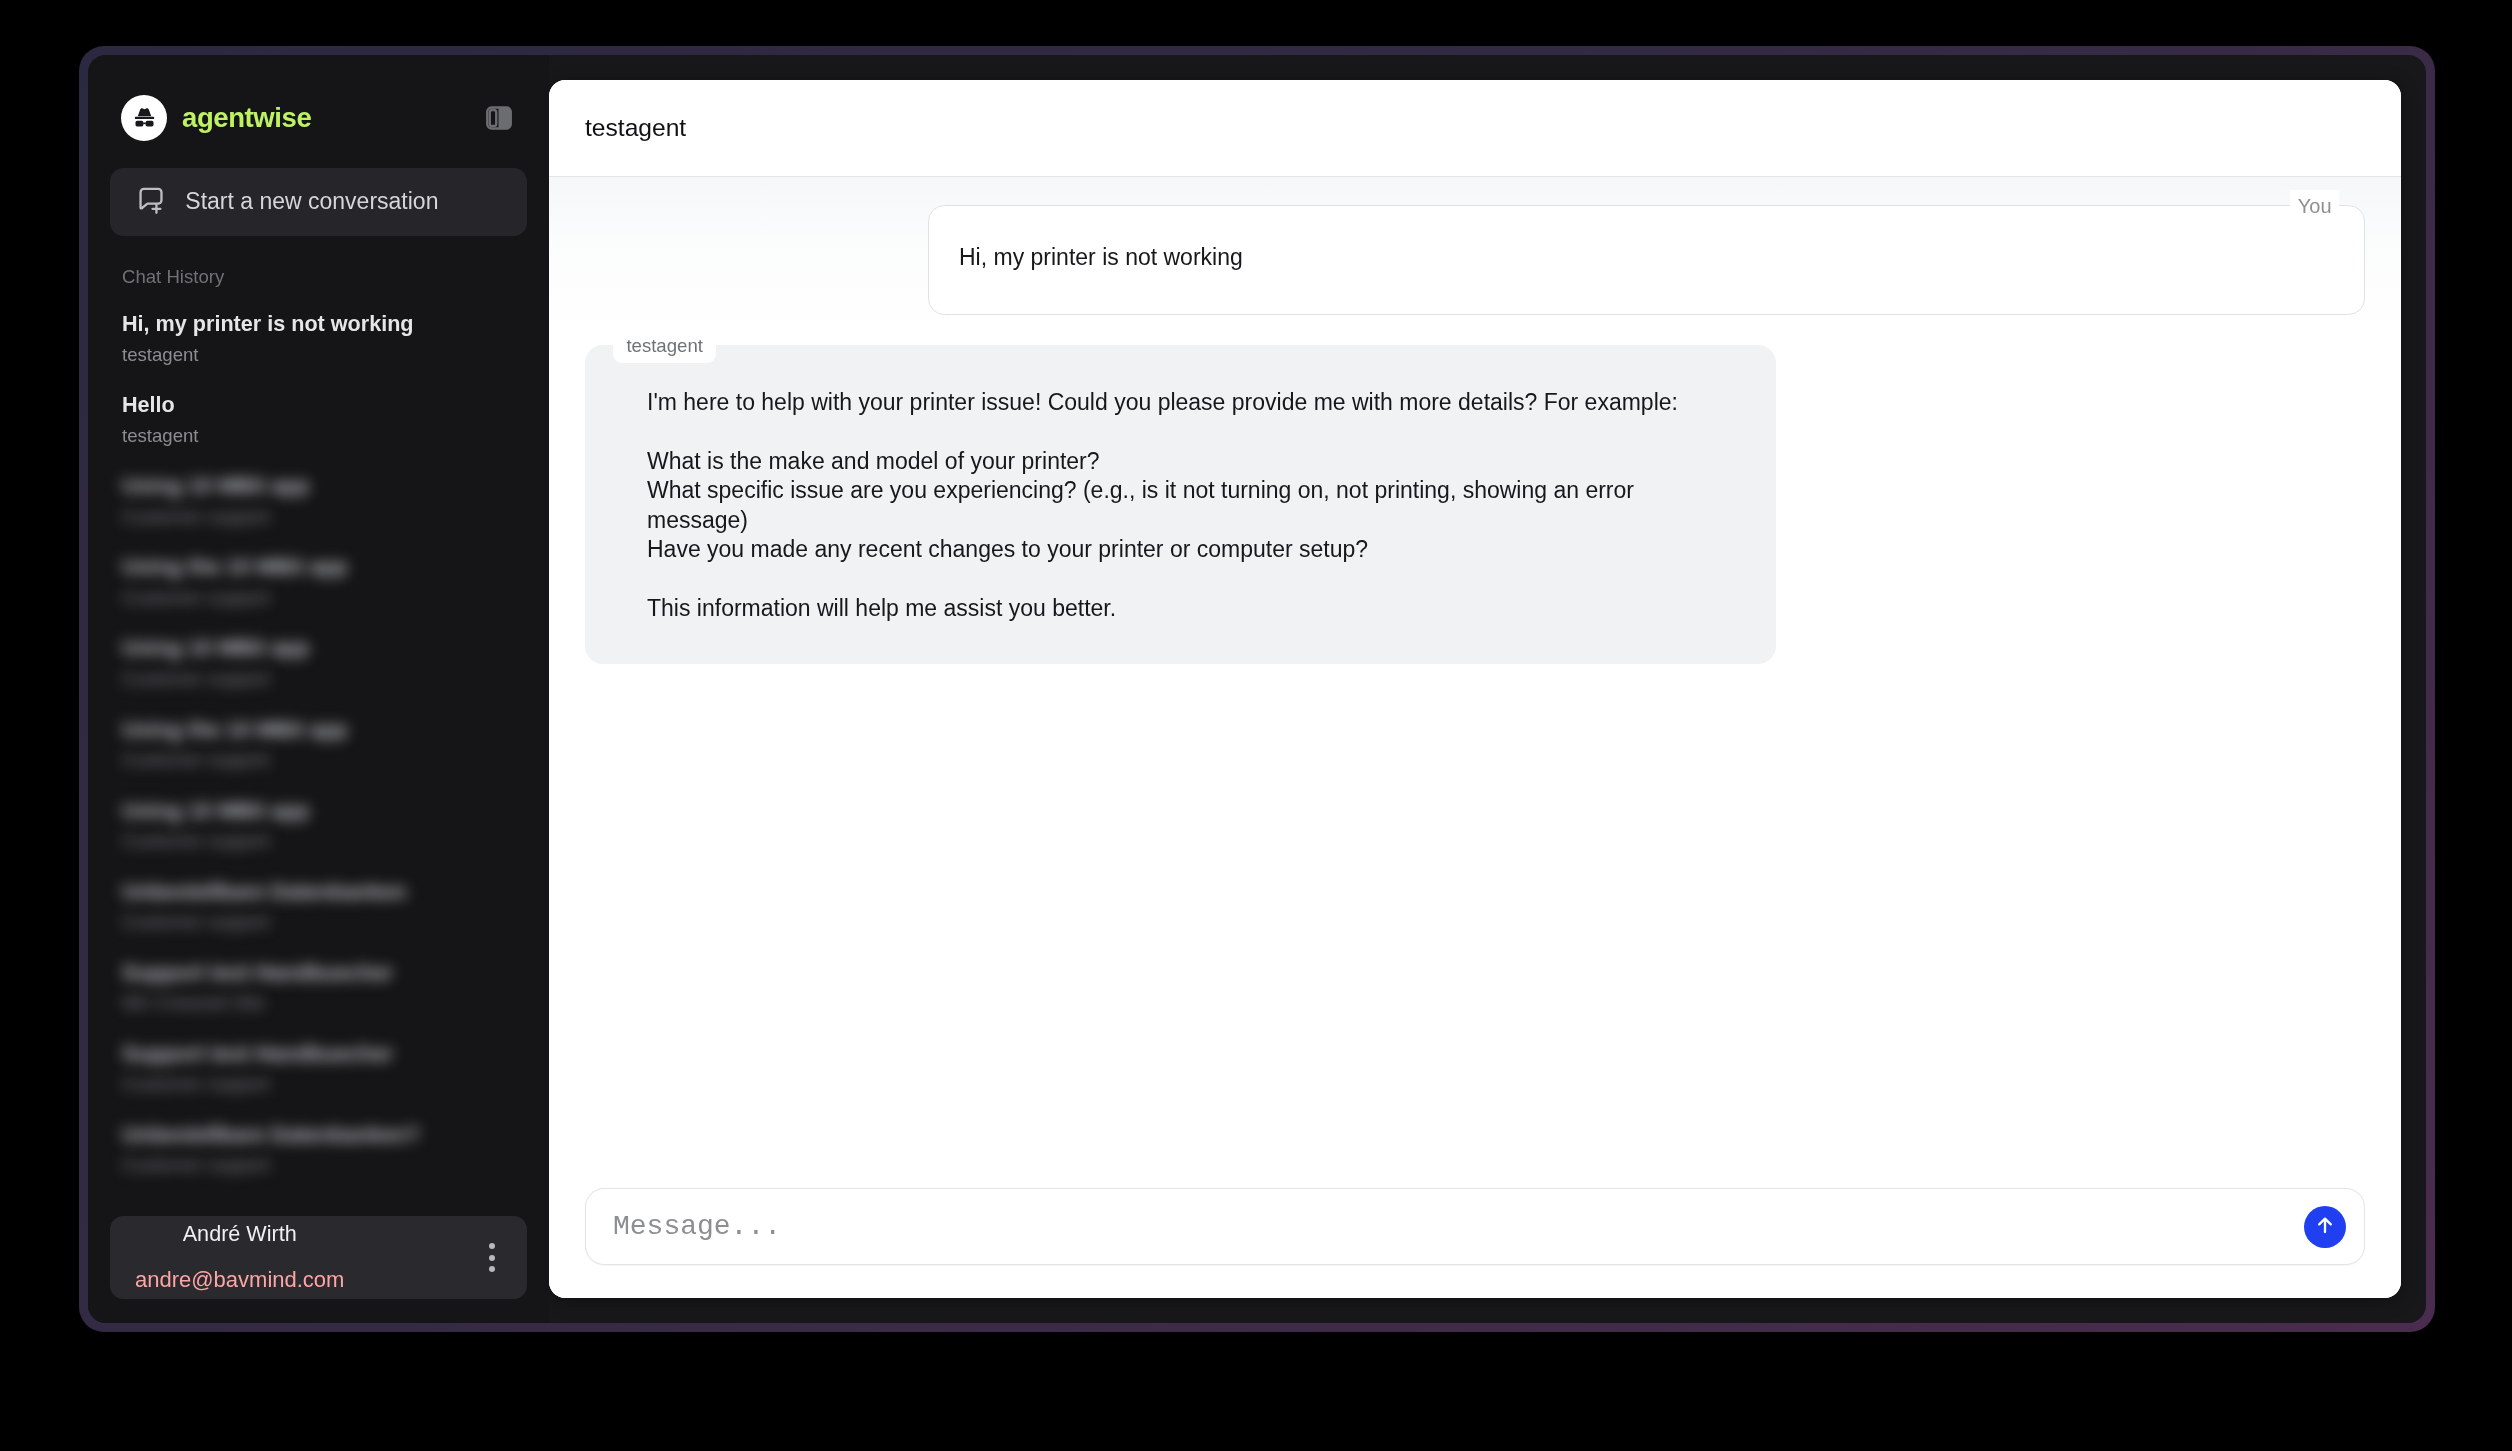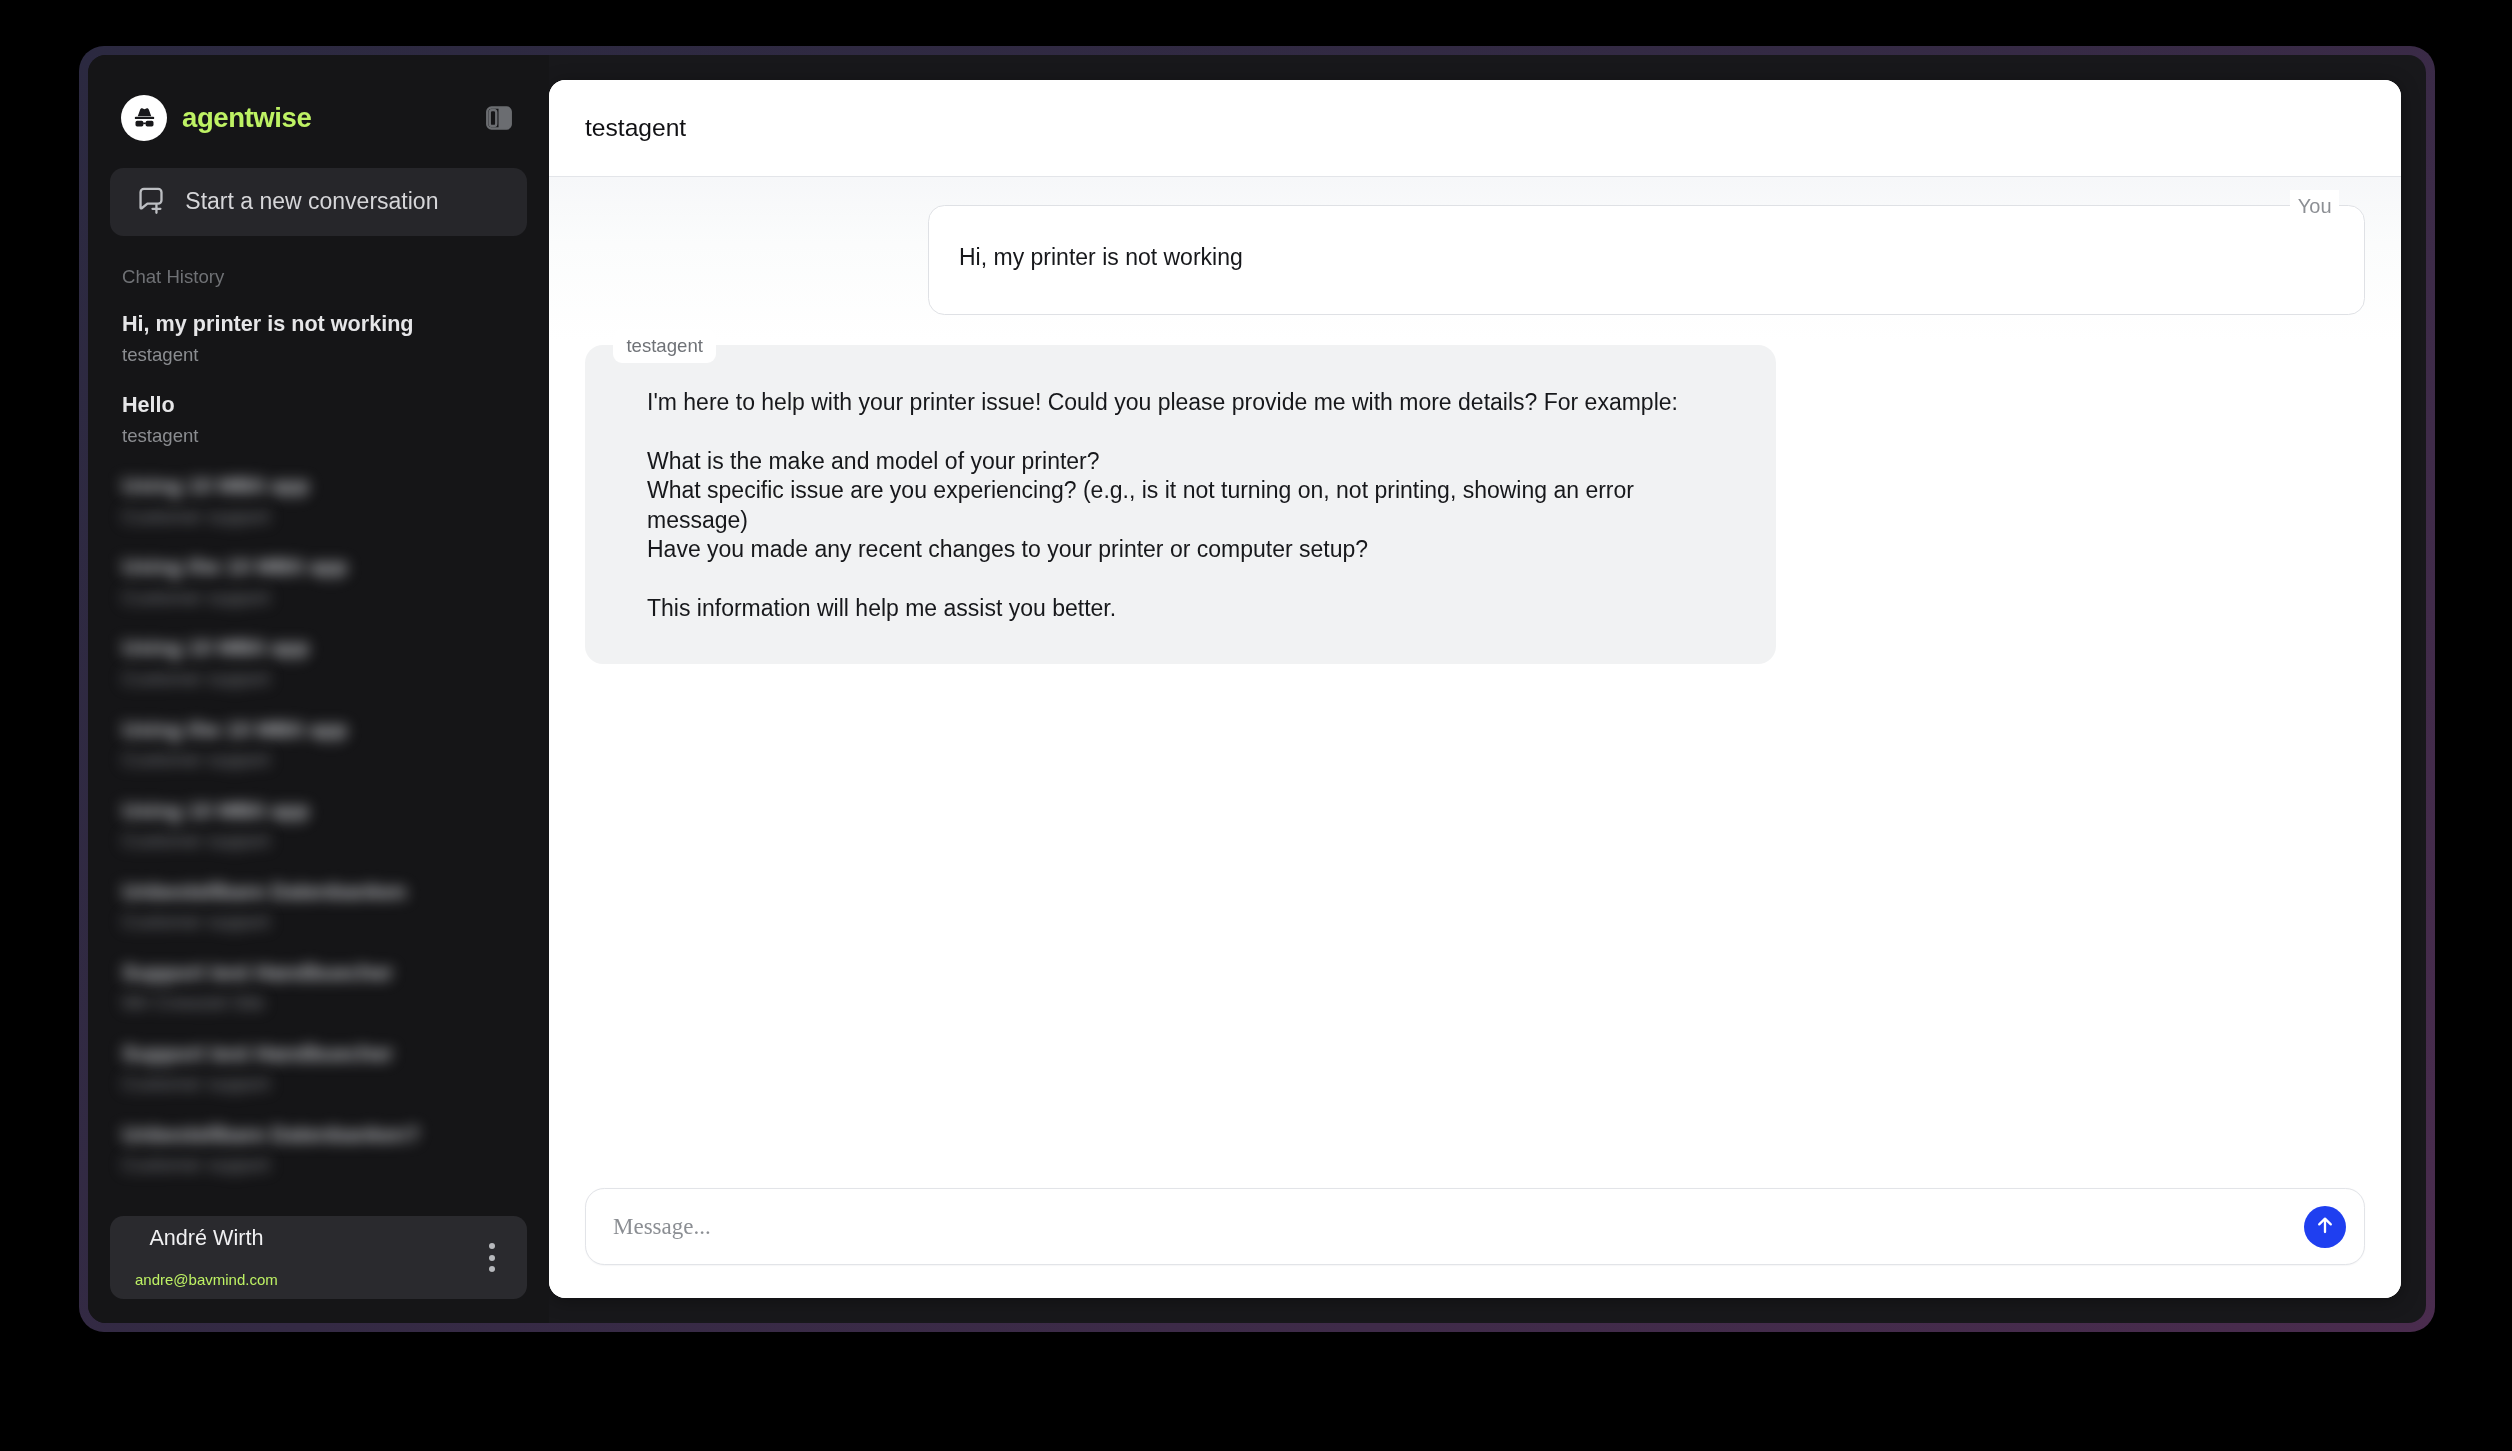--- a/index.html
+++ b/index.html
@@ -173,22 +173,22 @@
 
   .user-name {
     color: #f0f0f2;
     font-size: 21.6px;
     font-weight: 400;
     line-height: 1.25;
     text-align: center;
   }
 
   .user-email {
-    color: #bef264;
-    font-size: 15px;
+    color: #fca5a5;
+    font-size: 22px;
     font-weight: 400;
     line-height: 1.3;
     margin-top: 18px;
   }
 
   .kebab {
     display: flex;
     flex-direction: column;
     gap: 5.2px;
     align-items: center;
@@ -333,22 +333,22 @@
     display: flex;
     align-items: center;
     padding: 0 89px 0 27px;
     box-shadow: 0 0.7px 1.5px rgba(16,24,40,0.04);
   }
 
   .composer-input {
     flex: 1 1 auto;
     border: none;
     outline: none;
-    font-family: Liberation Serif, serif;
-    font-size: 23px;
+    font-family: Liberation Mono, monospace;
+    font-size: 28px;
     color: #0369a1;
     background: transparent;
   }
   .composer-input::placeholder { color: #8b8e93; }
 
   .send-button {
     position: absolute;
     right: 18px;
     top: 50%;
     transform: translateY(-50%);

